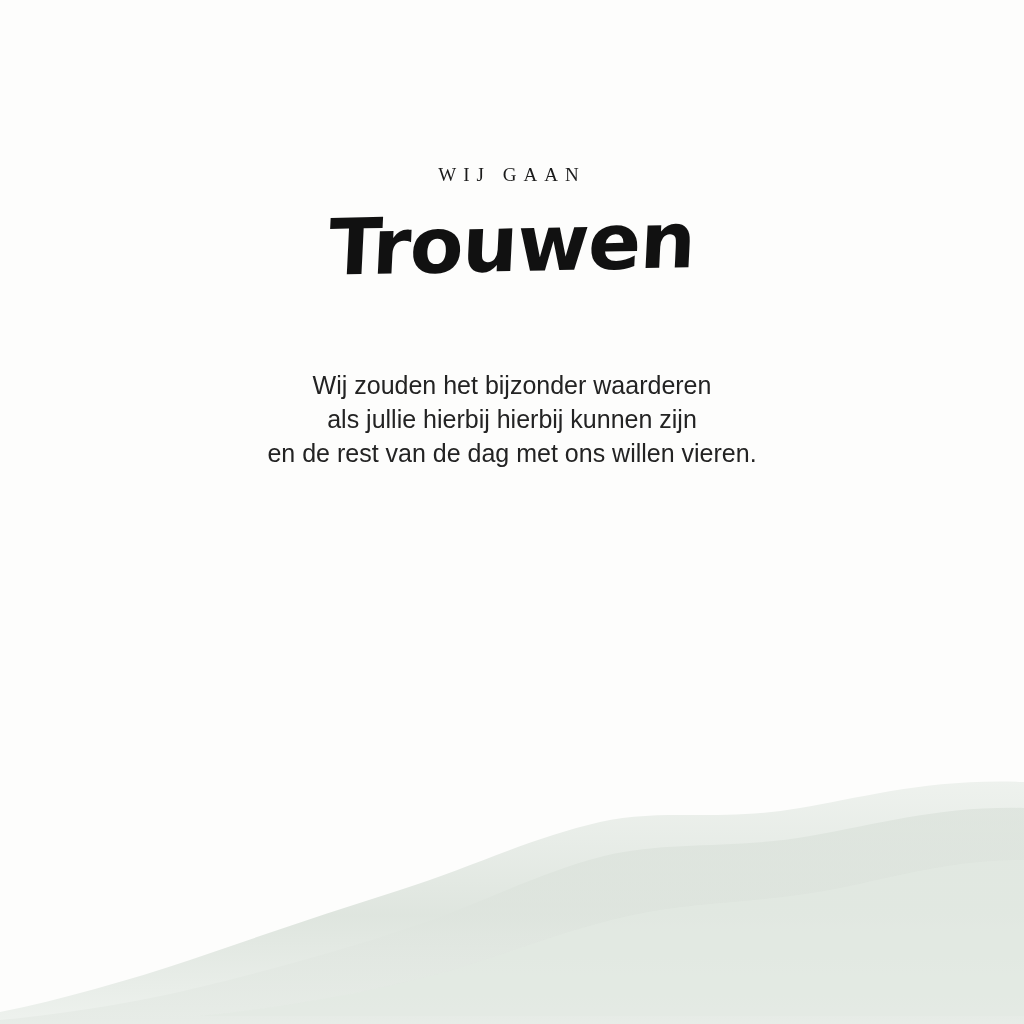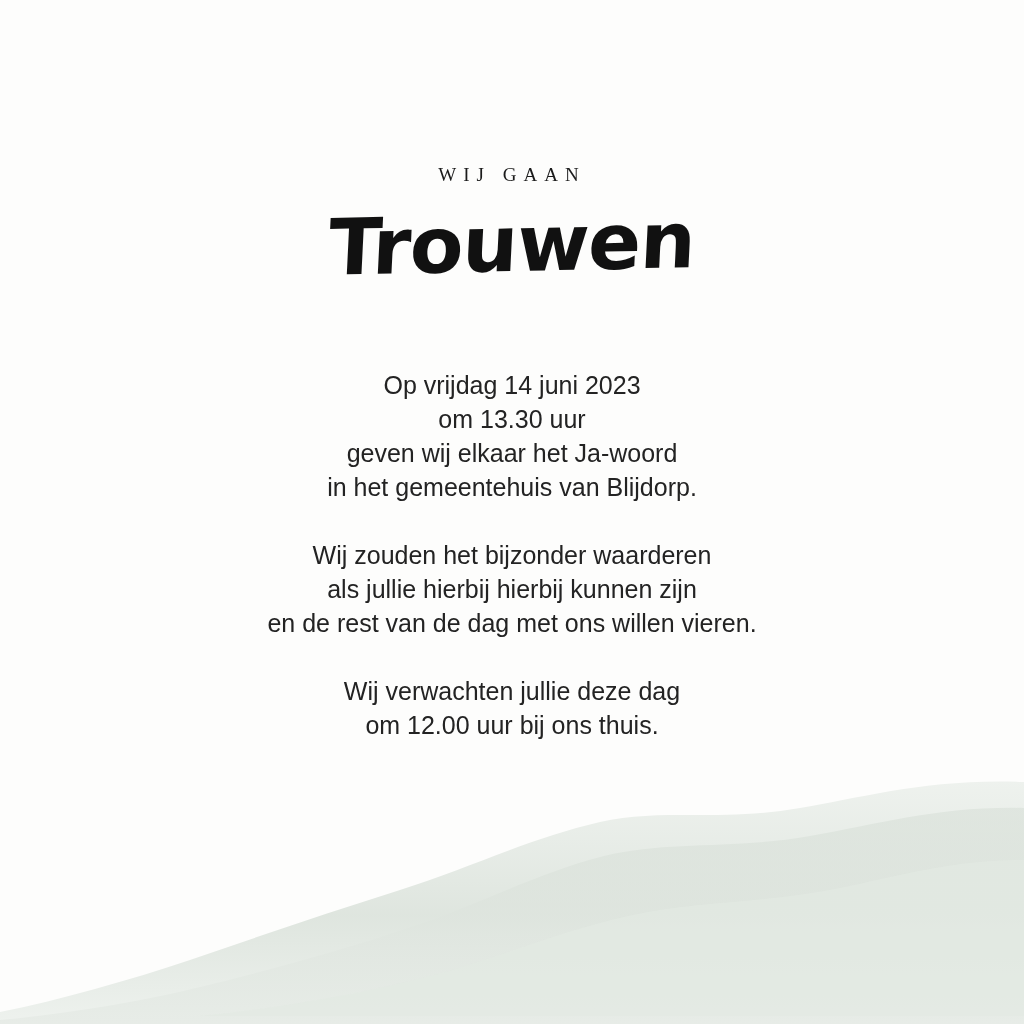--- a/index.html
+++ b/index.html
@@ -111,25 +111,19 @@
       <path d="M1024,44 C940,42 880,60 810,72 C730,86 670,76 604,92 C540,108 480,140 414,162 C344,186 270,206 196,224 C134,239 64,250 0,256 L0,260 L1024,260 Z" fill="url(#g2)"></path>
       <path d="M1024,96 C950,96 900,112 840,124 C760,140 700,136 628,152 C556,168 500,194 430,212 C360,230 280,244 200,252 L1024,252 Z" fill="#e3e9e3" opacity="0.7"></path>
     </svg>
   </div>
 
   <div class="content">
     <div class="eyebrow">WIJ GAAN</div>
     <div class="script">Trouwen</div>
 
     <div class="body-block">
-      <p class="para" style="white-space:pre-line">Op vrijdag 14 juni 2023
-om 13.30 uur
-geven wij elkaar het Ja-woord
-in het gemeentehuis van Blijdorp.</p>
       <p class="para" style="white-space:pre-line">Wij zouden het bijzonder waarderen
 als jullie hierbij hierbij kunnen zijn
 en de rest van de dag met ons willen vieren.</p>
-      <p class="para" style="white-space:pre-line">Wij verwachten jullie deze dag
-om 12.00 uur bij ons thuis.</p>
     </div>
   </div>
 
 </div>
 
 </body></html>

